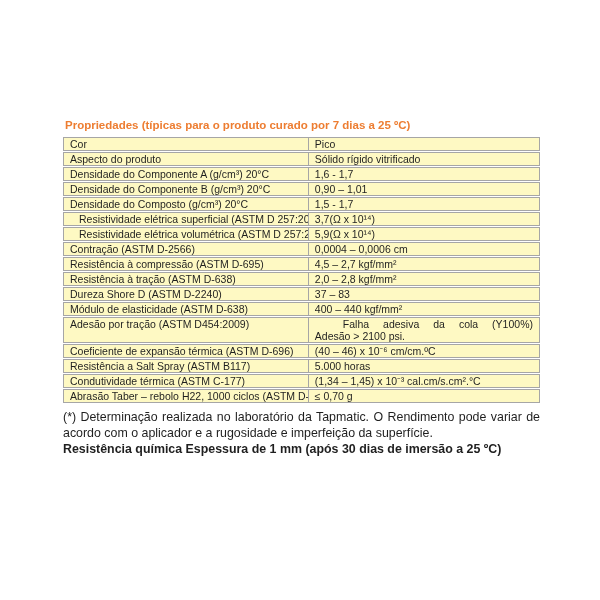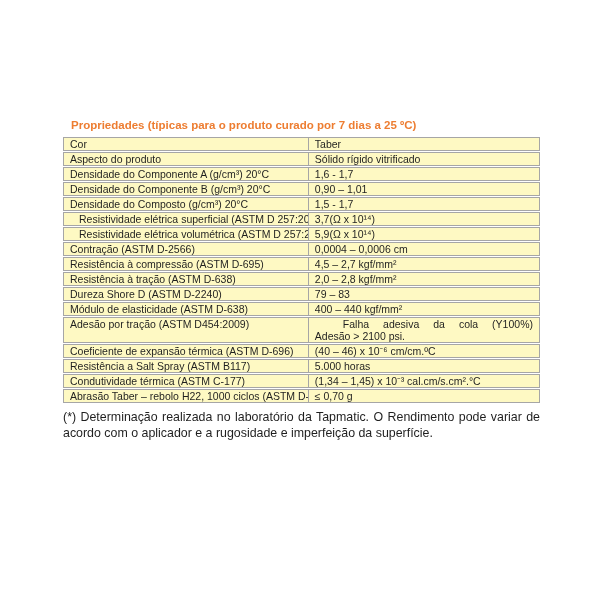--- a/index.html
+++ b/index.html
@@ -17,21 +17,21 @@
   .content {
     position: absolute;
     left: 63px;
     top: 118px;
     width: 477px;
   }
   .title {
     font-size: 11.5px;
     line-height: 14px;
     font-weight: bold;
-    margin: 0 0 4px 8px;
+    margin: 0 0 4px 2px;
   }
   table.props {
     width: 100%;
     border-collapse: separate;
     border-spacing: 0 1px;
     table-layout: fixed;
   }
   td {
     border: 1px solid #a6a6a6;
     background: #fef9c3;
@@ -69,21 +69,21 @@
 <body>
 
 <div class="content">
 
   <h2 class="title" style="color: rgb(237, 125, 49);">Propriedades (típicas para o produto curado por 7 dias a 25 ºC)</h2>
 
   <table class="props">
     <tbody>
       <tr>
         <td class="lbl">Cor</td>
-        <td class="val">Taber</td>
+        <td class="val">Pico</td>
       </tr>
       <tr>
         <td class="lbl">Aspecto do produto</td>
         <td class="val">Sólido rígido vitrificado</td>
       </tr>
       <tr>
         <td class="lbl">Densidade do Componente A (g/cm³) 20°C</td>
         <td class="val">1,6 - 1,7</td>
       </tr>
       <tr>
@@ -109,21 +109,21 @@
       <tr>
         <td class="lbl">Resistência à compressão (ASTM D-695)</td>
         <td class="val">4,5 – 2,7 kgf/mm²</td>
       </tr>
       <tr>
         <td class="lbl">Resistência à tração (ASTM D-638)</td>
         <td class="val">2,0 – 2,8 kgf/mm²</td>
       </tr>
       <tr>
         <td class="lbl">Dureza Shore D (ASTM D-2240)</td>
-        <td class="val">79 – 83</td>
+        <td class="val">37 – 83</td>
       </tr>
       <tr>
         <td class="lbl">Módulo de elasticidade (ASTM D-638)</td>
         <td class="val">400 – 440 kgf/mm²</td>
       </tr>
       <tr>
         <td class="lbl">Adesão por tração (ASTM D454:2009)</td>
         <td class="val wrap">
           <div class="justify-line">
             <span>Falha</span>
@@ -148,14 +148,15 @@
         <td class="val">(1,34 – 1,45) x 10⁻³ cal.cm/s.cm².°C</td>
       </tr>
       <tr>
         <td class="lbl">Abrasão Taber – rebolo H22, 1000 ciclos (ASTM D-4060)</td>
         <td class="val">≤ 0,70 g</td>
       </tr>
     </tbody>
   </table>
 
   <p class="footnote">(*) Determinação realizada no laboratório da Tapmatic. O Rendimento pode variar de acordo com o aplicador e a rugosidade e imperfeição da superfície.</p>
+  <p class="chem">Resistência química Espessura de 1 mm (após 30 dias de imersão a 25 ºC)</p>
 
 </div>
 
 </body></html>

